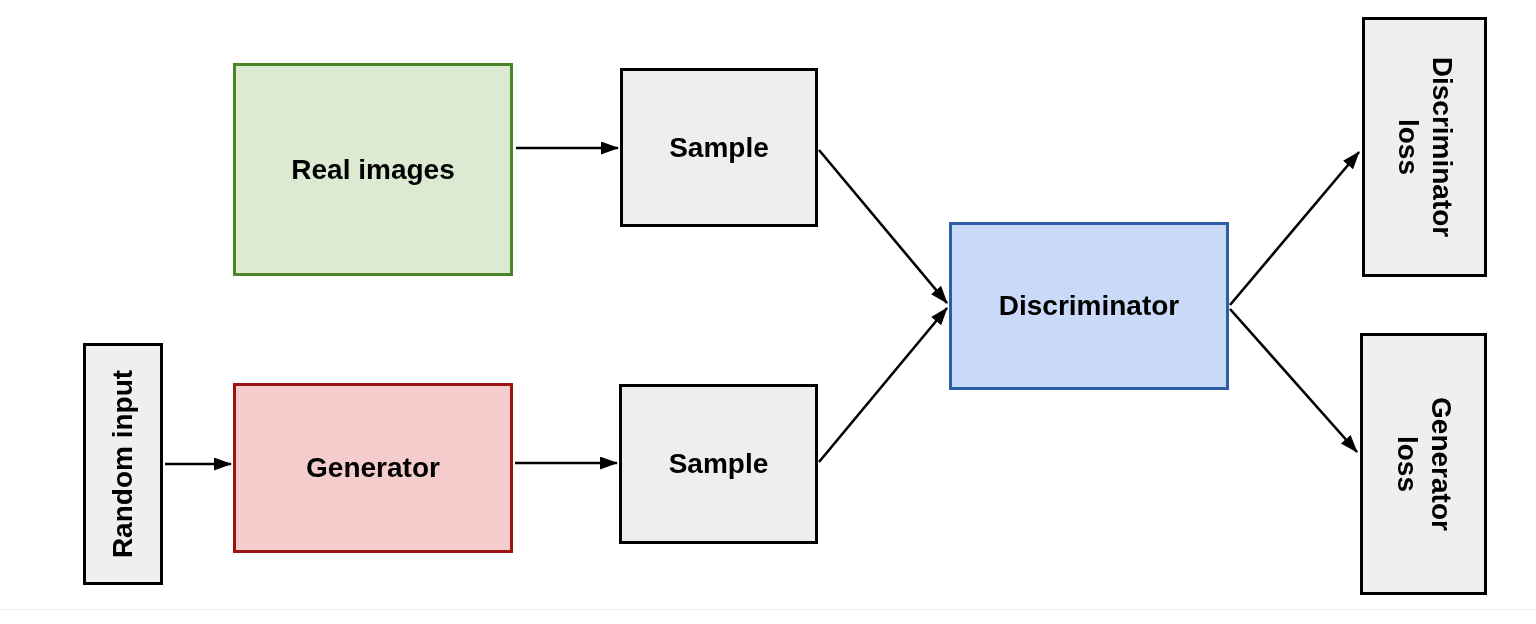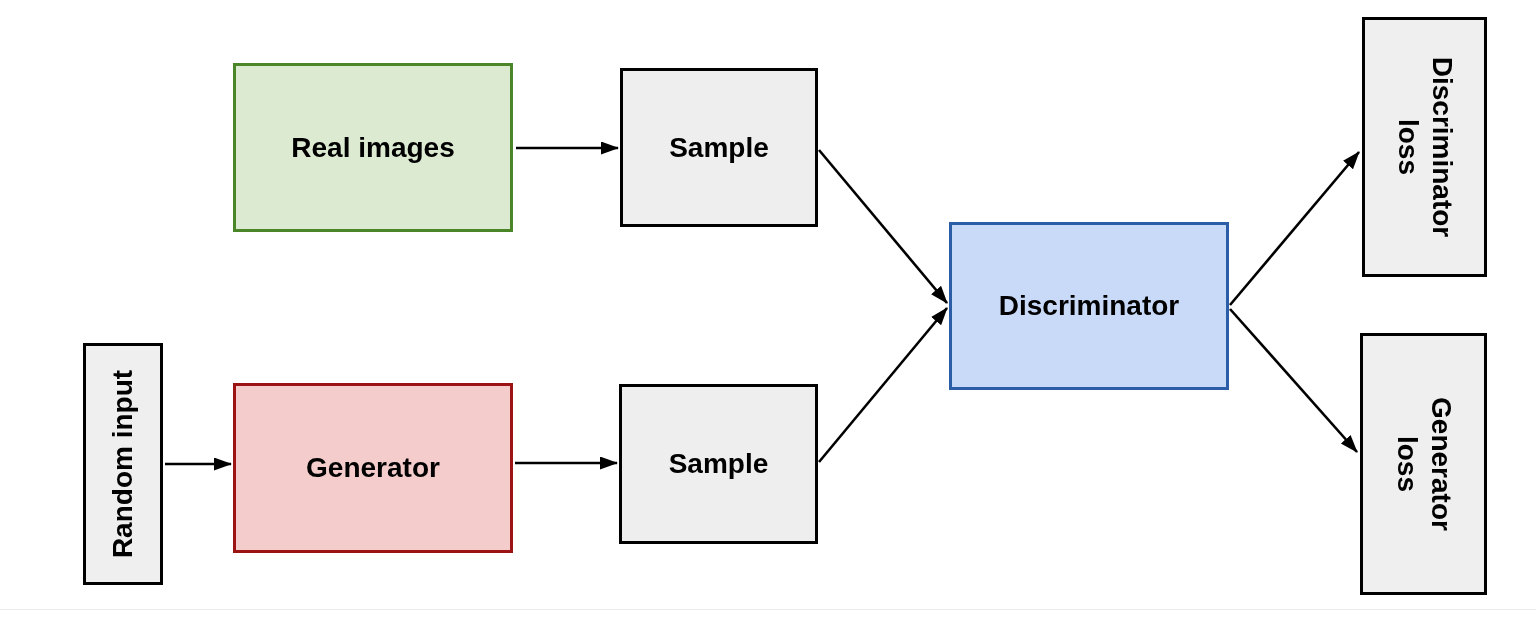--- a/index.html
+++ b/index.html
@@ -35,21 +35,21 @@
     white-space:nowrap;
     font-weight:700;
     font-size:28px;
     color:#000;
     line-height:1.2;
   }
   .rot-ccw{transform:translate(-50%,-50%) rotate(-90deg);}
   .rot-cw{transform:translate(-50%,-50%) rotate(90deg);}
 
   
-  #real-images        {left:233px; top:63px;  width:280px; height:169px;}
+  #real-images        {left:233px; top:63px;  width:280px; height:213px;}
   #sample-top         {left:620px; top:68px;  width:198px; height:159px;}
   #random-input       {left:83px;  top:343px; width:80px;  height:242px;}
   #generator          {left:233px; top:383px; width:280px; height:170px;}
   #sample-bottom      {left:619px; top:384px; width:199px; height:160px;}
   #discriminator      {left:949px; top:222px; width:280px; height:168px;}
   #discriminator-loss {left:1362px;top:17px;  width:125px; height:260px;}
   #generator-loss     {left:1360px;top:333px; width:127px; height:262px;}
 
   .canvas-edge{
     position:absolute;

